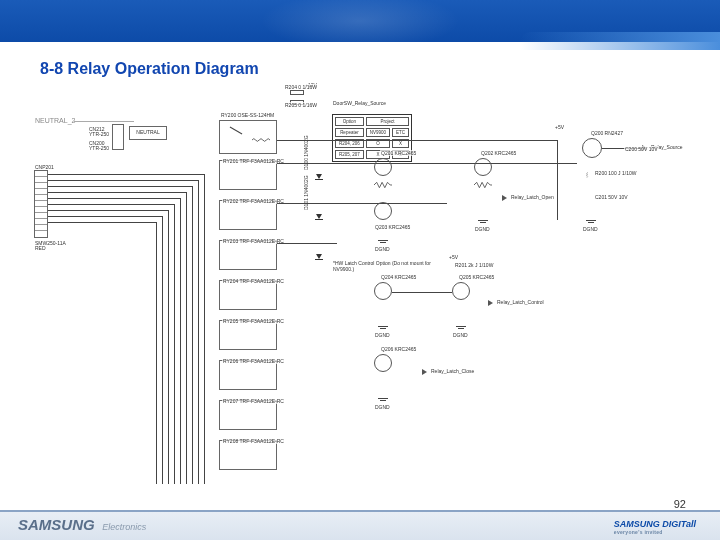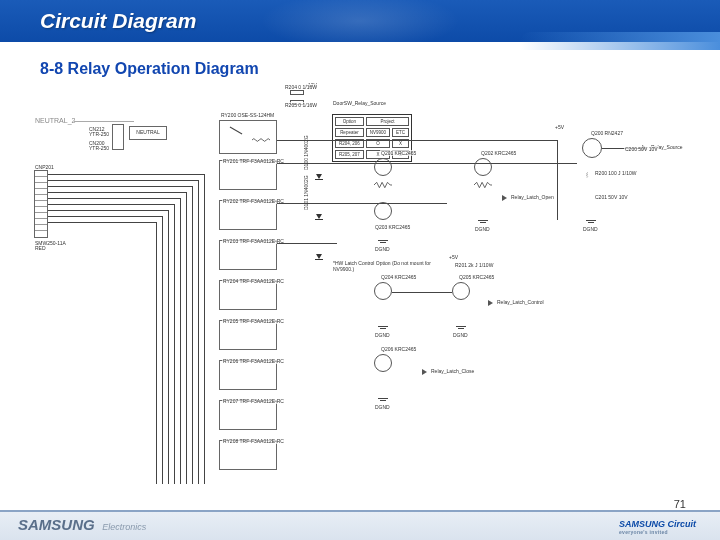--- a/index.html
+++ b/index.html
@@ -32,21 +32,20 @@
   .gnd{position:absolute}
   .gnd::before{content:"";position:absolute;width:10px;height:1px;background:#444;top:0;left:0}
   .gnd::after{content:"";position:absolute;width:6px;height:1px;background:#444;top:2px;left:2px;box-shadow:0 2px 0 -1px #444}
   .zig{position:absolute;height:6px}
   .zig svg{width:100%;height:100%}
 </style>
 </head>
 <body>
 
 <div class="title-bar">
-  <div class="title-text">Circuit Diagram</div>
   <div class="swoosh"></div>
 </div>
 
 <div class="subtitle">8-8 Relay Operation Diagram</div>
 
 <div class="diagram-area">
 
   <div class="dtext" style="top:35px;left:0;font-size:7px;color:#888">NEUTRAL_2</div>
   <div class="dline" style="top:39px;left:40px;width:60px;height:1px;background:#aaa"></div>
   <div class="dbox" style="top:44px;left:95px;width:38px;height:14px;text-align:center;font-size:5px;padding-top:2px">NEUTRAL</div>
@@ -218,22 +217,22 @@
   <div class="dtext" style="top:64px;left:590px">C200 50V 10V</div>
   <div class="dtext" style="top:112px;left:560px">C201 50V 10V</div>
   <div class="gnd" style="top:138px;left:552px"></div>
   <div class="dtext" style="top:144px;left:548px">DGND</div>
 
   <div class="dline" style="top:58px;left:243px;width:280px;height:1px"></div>
   <div class="dline" style="top:58px;left:523px;width:1px;height:80px"></div>
 
 </div>
 
-<div class="pagenum">71</div>
+<div class="pagenum">92</div>
 
 <div class="footer">
   <span class="footer-brand">SAMSUNG</span>
   <span class="footer-sub">Electronics</span>
   <div class="footer-logo">
-    <div>SAMSUNG Circuit</div>
+    <div>SAMSUNG DIGITall</div>
     <span>everyone's invited</span>
   </div>
 </div>
 
 </body></html>

